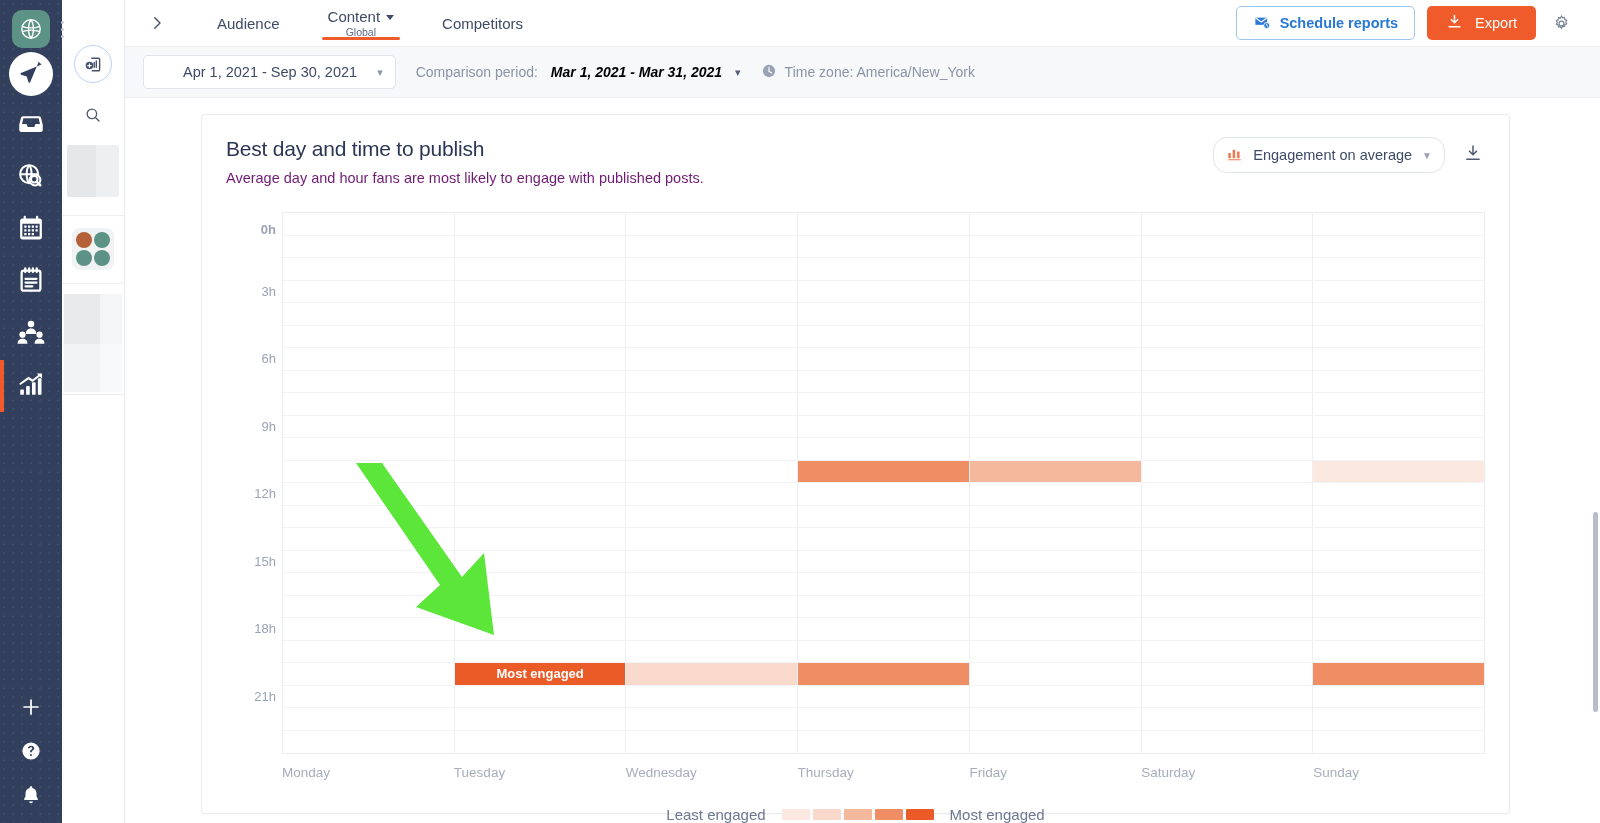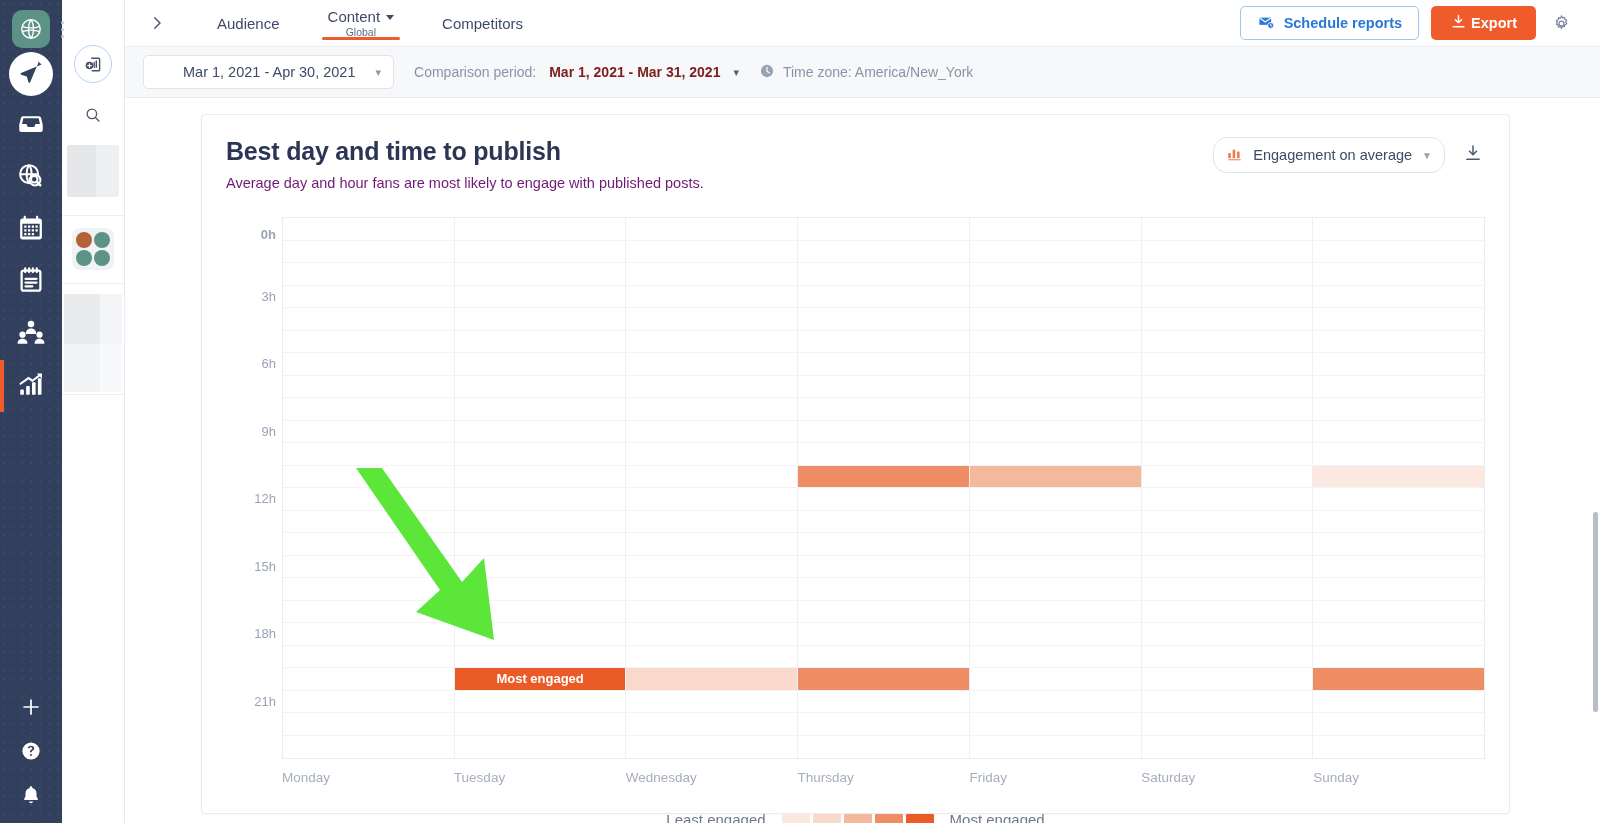--- a/index.html
+++ b/index.html
@@ -136,58 +136,58 @@
   .btn-outline {
     height: 34px; padding: 0 16px; border-radius: 5px;
     border: 1px solid #9fc6ef; background: #fff; color: #2878d5;
     display: flex; align-items: center; gap: 9px;
     font-size: 14.5px; font-weight: bold; cursor: pointer;
   }
   .btn-outline svg { width: 18px; height: 18px; }
   .btn-primary {
     height: 34px; padding: 0 19px; border-radius: 5px; border: none;
     background: #ef5b2b; color: #fff;
-    display: flex; align-items: center; gap: 4px;
-    font-size: 14.5px; font-weight: bold; cursor: pointer;
+    display: flex; align-items: center; gap: 12px;
+    font-size: 14.5px; font-weight: normal; cursor: pointer;
   }
   .btn-primary svg { width: 17px; height: 17px; }
   .gear-btn { width: 26px; height: 26px; display:flex; align-items:center; justify-content:center; cursor:pointer; }
   .gear-btn svg { width: 19px; height: 19px; }
 
   
   .filterbar {
     height: 52px; background: #f7f8fa;
     border-top: 1px solid #edeff3; border-bottom: 1px solid #e9ebef;
     display: flex; align-items: center; padding-left: 18px; gap: 20px;
   }
   .date-picker {
     height: 34px; min-width: 212px; background: #fff;
     border: 1px solid #dfe3ea; border-radius: 5px;
     display: flex; align-items: center; gap: 10px; padding: 0 12px;
     font-size: 14.5px; color: #3e4a66; cursor: pointer;
   }
   .date-picker svg { width: 17px; height: 17px; }
   .date-picker .dcaret { margin-left: auto; padding-left: 10px; color:#8b96ac; font-size: 11px; }
   .cmp { display:flex; align-items:center; gap:13px; font-size: 14px; color: #8b93a6; }
-  .cmp b { color: #7f1d1d; font-weight: bold; }
+  .cmp b { color: #000000; font-weight: bold; font-style: italic; }
   .cmp-caret { color:#555f77; font-size: 11px; }
   .tz { display:flex; align-items:center; gap:8px; font-size: 14px; color: #8b93a6; }
   .tz svg { width: 16px; height: 16px; }
 
   
   .card-wrap { padding: 16px 90px 0 76px; background: #fff; }
   .card {
     position: relative;
     background: #fff; border: 1px solid #e9ebef; border-radius: 4px;
     padding: 22px 24px 26px 24px;
     box-shadow: 0 1px 2px rgba(20,30,60,0.03);
     height: 700px;
   }
   .card-head { display: flex; align-items: flex-start; }
-  .card-title { font-size: 25px; font-weight: bold; color: #2b3654; letter-spacing: -0.2px; }
+  .card-title { font-size: 21px; font-weight: normal; color: #2b3654; letter-spacing: -0.2px; }
   .card-sub { font-size: 14.5px; color: #701a75; margin-top: 9px; }
   .card-head-right { margin-left: auto; display: flex; align-items: center; gap: 16px; }
   .metric-select {
     height: 36px; min-width: 228px; border: 1px solid #dfe3ea; border-radius: 14px;
     background: #fff; display: flex; align-items: center; gap: 10px; padding: 0 12px;
     font-size: 14.5px; color: #3e4a66; cursor: pointer;
   }
   .metric-select .mcaret { margin-left: auto; color: #9aa3b5; font-size: 10px; }
   .dl-btn { width: 24px; height: 24px; display:flex; align-items:center; justify-content:center; cursor:pointer; }
   .dl-btn svg { width: 20px; height: 20px; }
@@ -439,21 +439,21 @@
     </div>
 
     <div class="filterbar">
       <div class="date-picker">
         <span>
           <svg viewBox="0 0 24 24" fill="none" stroke="#6b7party" stroke-width="1.6">
             <rect x="3.4" y="5.2" width="17.2" height="15.2" rx="1.8" stroke="#5b6party"></rect>
             <path d="M3.4 9.6h17.2M7.6 3.2v3.6M16.4 3.2v3.6" stroke="#5b6party" stroke-linecap="round"></path>
           </svg>
         </span>
-        <span>Mar 1, 2021 - Apr 30, 2021</span>
+        <span>Apr 1, 2021 - Sep 30, 2021</span>
         <span class="dcaret">▾</span>
       </div>
       <div class="cmp">
         <span>Comparison period:</span>
         <b>Mar 1, 2021 - Mar 31, 2021</b>
         <span class="cmp-caret">▾</span>
       </div>
       <div class="tz">
         <span>
           <svg viewBox="0 0 24 24" fill="#9aa3b5">

